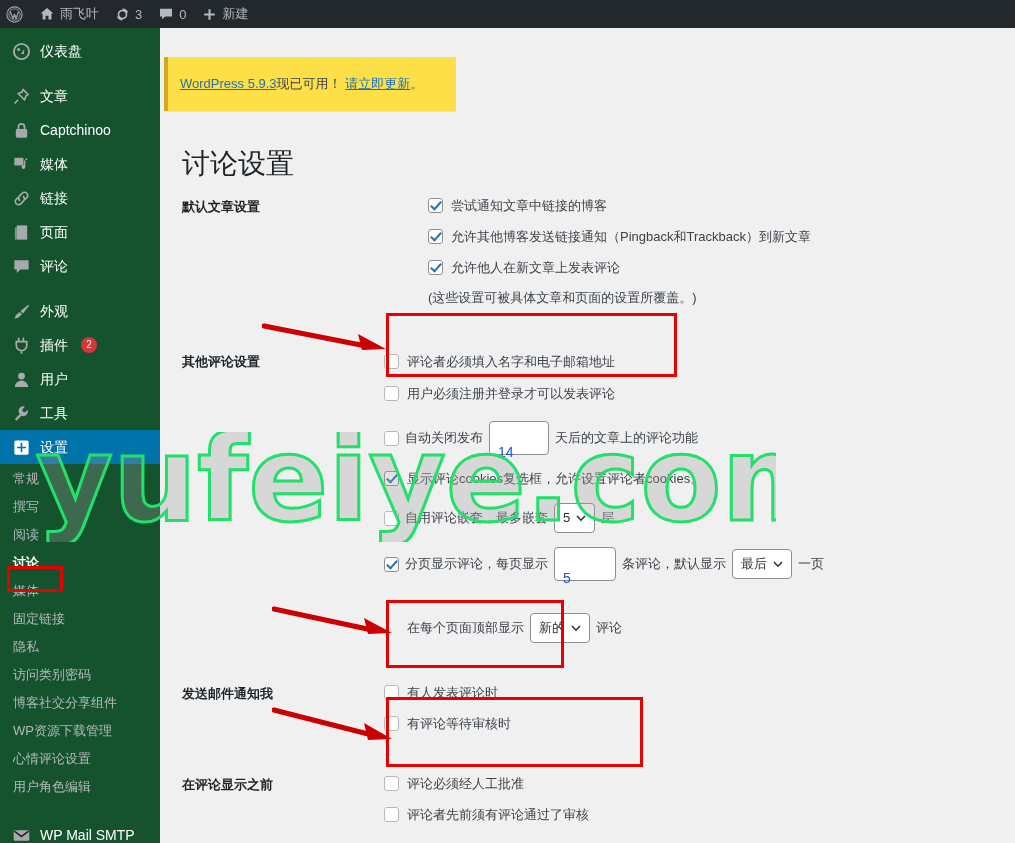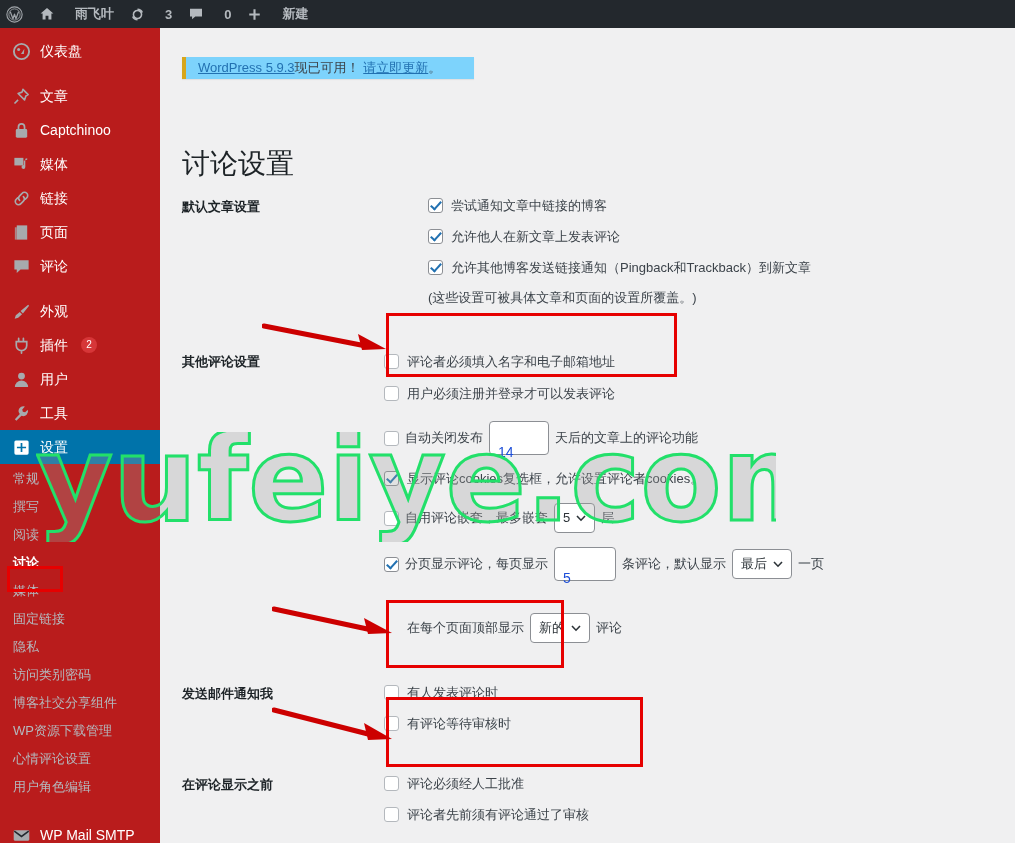--- a/index.html
+++ b/index.html
@@ -13,31 +13,31 @@
   }
 
   
   #adminbar {
     position:absolute; top:0; left:0; width:1015px; height:28px;
     background:#23282d; color:#b4b9be;
     display:flex; align-items:center; font-size:13px;
   }
   #adminbar .ab-item {
     display:flex; align-items:center; height:28px;
-    padding:0 8px; gap:20px; color:#b4b9be; white-space:nowrap;font-weight:bold;
+    padding:0 8px; gap:5px; color:#b4b9be; white-space:nowrap;
   }
   #adminbar .ab-item.first { padding-left:6px; }
   .wp-logo { width:17px; height:17px; display:block; }
   .ab-ico { display:inline-block; vertical-align:middle; }
   .ab-count { color:#b4b9be; }
 
   
   #adminmenu {
     position:absolute; top:28px; left:0; width:160px; height:815px;
-    background:#b91c1c; color:#fff; font-size:14px;
+    background:#14532d; color:#fff; font-size:14px;
   }
   .menu-top {
     display:flex; align-items:center; height:34px;
     padding-left:11px; gap:9px; color:#fff;
   }
   .menu-top .mico { width:20px; height:20px; display:flex; align-items:center; justify-content:center; color:#a7aaad; }
   .menu-top .mlabel { line-height:1; }
   .menu-top.current { background:#0073aa; color:#fff; }
   .menu-top.current .mico { color:#fff; }
   .menu-sep { height:11px; }
@@ -59,24 +59,24 @@
     border:3px solid #e60000; pointer-events:none;
   }
 
   
   #wpbody {
     position:absolute; top:28px; left:160px;
     width:855px; height:815px; background:#f0f0f1;
     overflow:hidden;
   }
   .update-nag {
-    position:absolute; left:22px; top:29px; width:292px;
-    background:#7dd3fc; border-left:4px solid #d7a61c;
+    position:absolute; left:4px; top:29px; width:292px;
+    background:#fde047; border-left:4px solid #d7a61c;
     box-shadow:0 1px 1px rgba(0,0,0,.06);
-    padding:1px 12px; font-size:13px; line-height:1.5; color:#3c434a;
+    padding:17px 12px; font-size:13px; line-height:1.5; color:#3c434a;
   }
   .update-nag a { color:#2271b1; text-decoration:underline; }
   h1.page-title {
     position:absolute; left:22px; top:118px; margin:0;
     font-size:28px; font-weight:400; color:#1d2327; line-height:1.3;
   }
 
   .form-table { position:absolute; left:22px; top:168px; width:833px; }
   .frow { display:flex; align-items:flex-start; }
   .fth {
@@ -340,25 +340,25 @@
 
     <div class="frow" style="margin-bottom:32px;gap:44px;">
       <div class="fth">默认文章设置</div>
       <div class="ftd">
         <label class="opt">
           <span class="cb checked"></span>
           <span>尝试通知文章中链接的博客</span>
         </label>
         <label class="opt">
           <span class="cb checked"></span>
+          <span>允许其他博客发送链接通知（Pingback和Trackback）到新文章</span>
+        </label>
+        <label class="opt">
+          <span class="cb checked"></span>
           <span>允许他人在新文章上发表评论</span>
-        </label>
-        <label class="opt">
-          <span class="cb checked"></span>
-          <span>允许其他博客发送链接通知（Pingback和Trackback）到新文章</span>
         </label>
         <div class="desc">(这些设置可被具体文章和页面的设置所覆盖。)</div>
       </div>
     </div>
 
     <div class="frow" style="margin-bottom:28px;">
       <div class="fth" style="padding-top:14px;">其他评论设置</div>
       <div class="ftd">
         <div style="height:13px"></div>
         <label class="opt">

